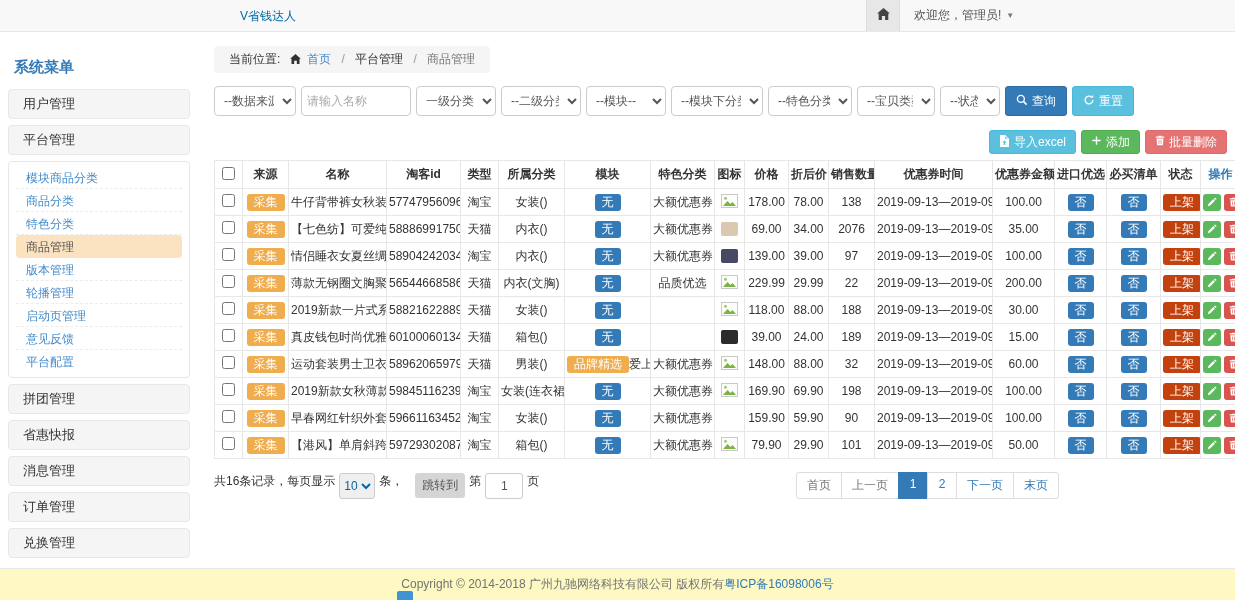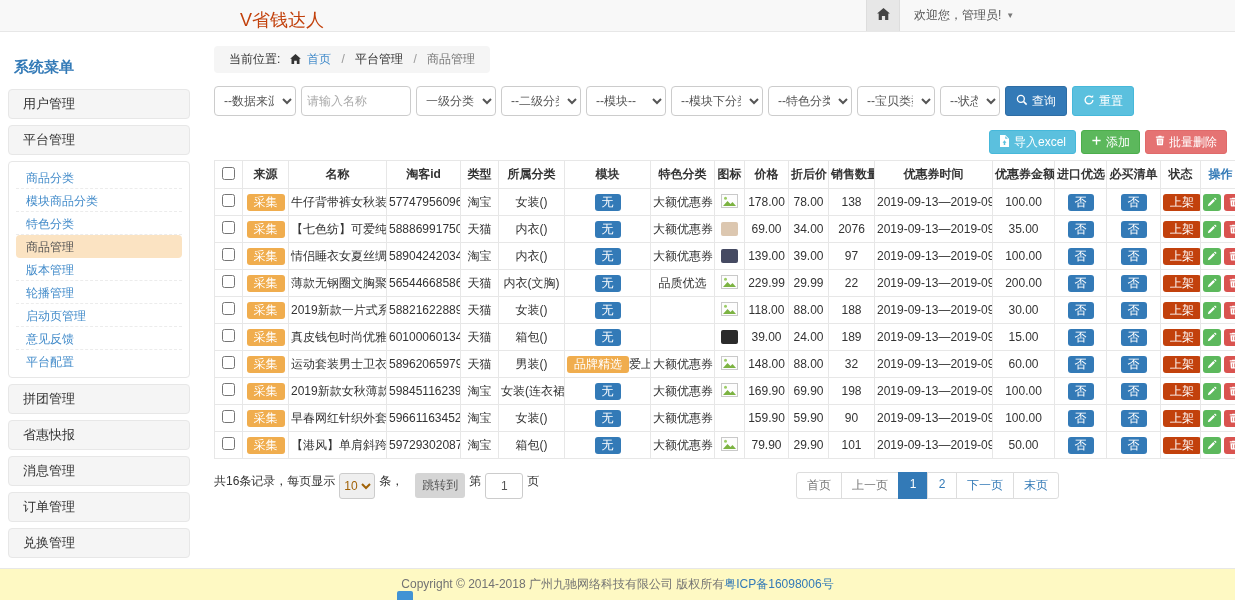--- a/index.html
+++ b/index.html
@@ -1,21 +1,21 @@
 <!DOCTYPE html>
 <html><head>
 <meta charset="utf-8">
 <style>
   * { box-sizing: border-box; margin: 0; padding: 0; }
   html,body { width:1235px; height:600px; overflow:hidden; }
   body { font-family:"Liberation Sans","DejaVu Sans",sans-serif; font-size:12px; color:#333; background:#fff; position:relative; }
 
   
   .topbar { position:absolute; left:0; top:0; width:1235px; height:32px; background:#f8f8f8; border-bottom:1px solid #e7e7e7; }
-  .brand { position:absolute; left:240px; top:8px; font-size:18px; color:#c2410c; }
+  .brand { position:absolute; left:240px; top:8px; font-size:12px; color:#0369a1; }
   .topbar-right { position:absolute; left:866px; top:0; height:31px; display:flex; align-items:stretch; }
   .home-btn { width:34px; background:#e7e7e7; border-left:1px solid #ddd; border-right:1px solid #ddd; display:flex; align-items:center; justify-content:center; cursor:pointer; }
   .welcome { display:flex; align-items:center; padding:0 14px; color:#555; cursor:pointer; }
   .caret { font-size:8px; color:#777; margin-left:5px; }
 
   
   .sidebar { position:absolute; left:8px; top:52px; width:182px; }
   .sb-title { font-size:15px; font-weight:bold; color:#337ab7; padding:6px 6px 12px 6px; }
   .sb-header { height:30px; line-height:28px; background:#f5f5f5; border:1px solid #e7e7e7; border-radius:4px; padding-left:14px; margin-bottom:6px; color:#333; font-size:13px; cursor:pointer; }
   .sb-sub { background:#fff; border:1px solid #e7e7e7; border-radius:4px; padding:4px 7px; margin-bottom:6px; }
@@ -52,21 +52,21 @@
   .bg-warn { background:#f0ad4e; }
   .bg-blue { background:#337ab7; cursor:pointer; }
   .bg-green { background:#c2410c; cursor:pointer; }
   .mini-btn { display:inline-flex; align-items:center; justify-content:center; width:18px; height:17px; border:none; border-radius:3px; cursor:pointer; vertical-align:middle; }
   .mini-edit { background:#5cb85c; margin-right:3px; }
   .mini-del { background:#d9534f; }
   .thumb { display:inline-block; width:17px; height:14px; border-radius:2px; vertical-align:middle; }
 
   .pager-row { width:845px; display:flex; justify-content:space-between; align-items:center; margin-top:13px; color:#333; }
   .pager-left { display:flex; align-items:flex-start; gap:4px; }
-  .ps-select { height:26px; border:1px solid #ccc; border-radius:3px; font-size:12px; color:#a16207; }
+  .ps-select { height:26px; border:1px solid #ccc; border-radius:3px; font-size:12px; color:#0369a1; }
   .jump-chip { background:#d5d5d5; color:#555; border:none; border-radius:3px; padding:4px 7px; margin-left:8px; cursor:pointer; font-family:inherit; font-size:12px; }
   .jump-input { width:38px; height:26px; border:1px solid #ccc; border-radius:3px; text-align:center; font-size:12px; color:#555; }
   .pager { display:flex; }
   .pg-btn { min-width:30px; padding:4px 10px; border:1px solid #ddd; background:#fff; color:#337ab7; margin-left:-1px; cursor:pointer; text-align:center; }
   .pg-btn:first-child { border-radius:3px 0 0 3px; margin-left:0; }
   .pg-btn:last-child { border-radius:0 3px 3px 0; }
   .pg-btn.muted { color:#777; }
   .pg-btn.active { background:#337ab7; border-color:#337ab7; color:#fff; }
 
   
@@ -93,22 +93,22 @@
     </div>
   </div>
 </div>
 
 <div class="sidebar">
   <div class="sb-title">系统菜单</div>
   <div id="sb-sections">
       <div class="sb-header"><span>用户管理</span></div>
       <div class="sb-header"><span>平台管理</span></div>
       <div class="sb-sub">
+        <a class="sb-link" href="#">模块商品分类</a>
         <a class="sb-link" href="#">商品分类</a>
-        <a class="sb-link" href="#">模块商品分类</a>
         <a class="sb-link" href="#">特色分类</a>
         <a class="sb-link active" href="#">商品管理</a>
         <a class="sb-link" href="#">版本管理</a>
         <a class="sb-link" href="#">轮播管理</a>
         <a class="sb-link" href="#">启动页管理</a>
         <a class="sb-link" href="#">意见反馈</a>
         <a class="sb-link" href="#">平台配置</a>
       </div>
       <div class="sb-header"><span>拼团管理</span></div>
       <div class="sb-header"><span>省惠快报</span></div>

